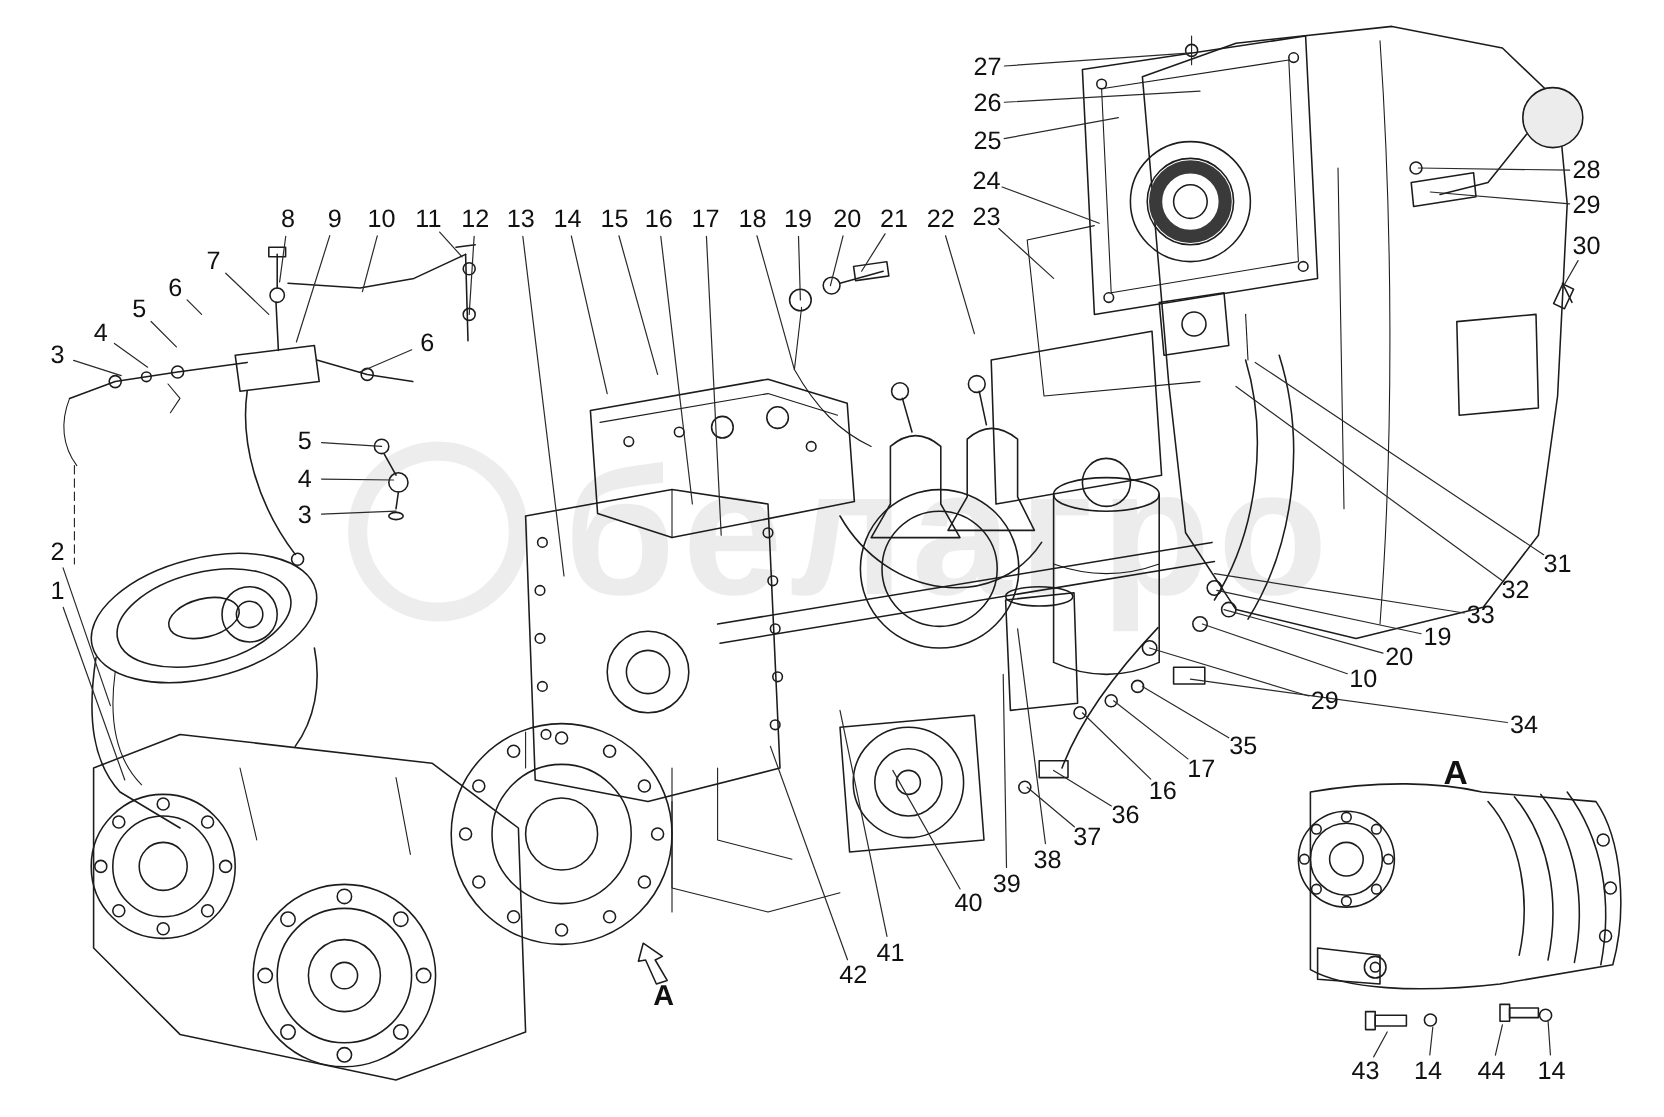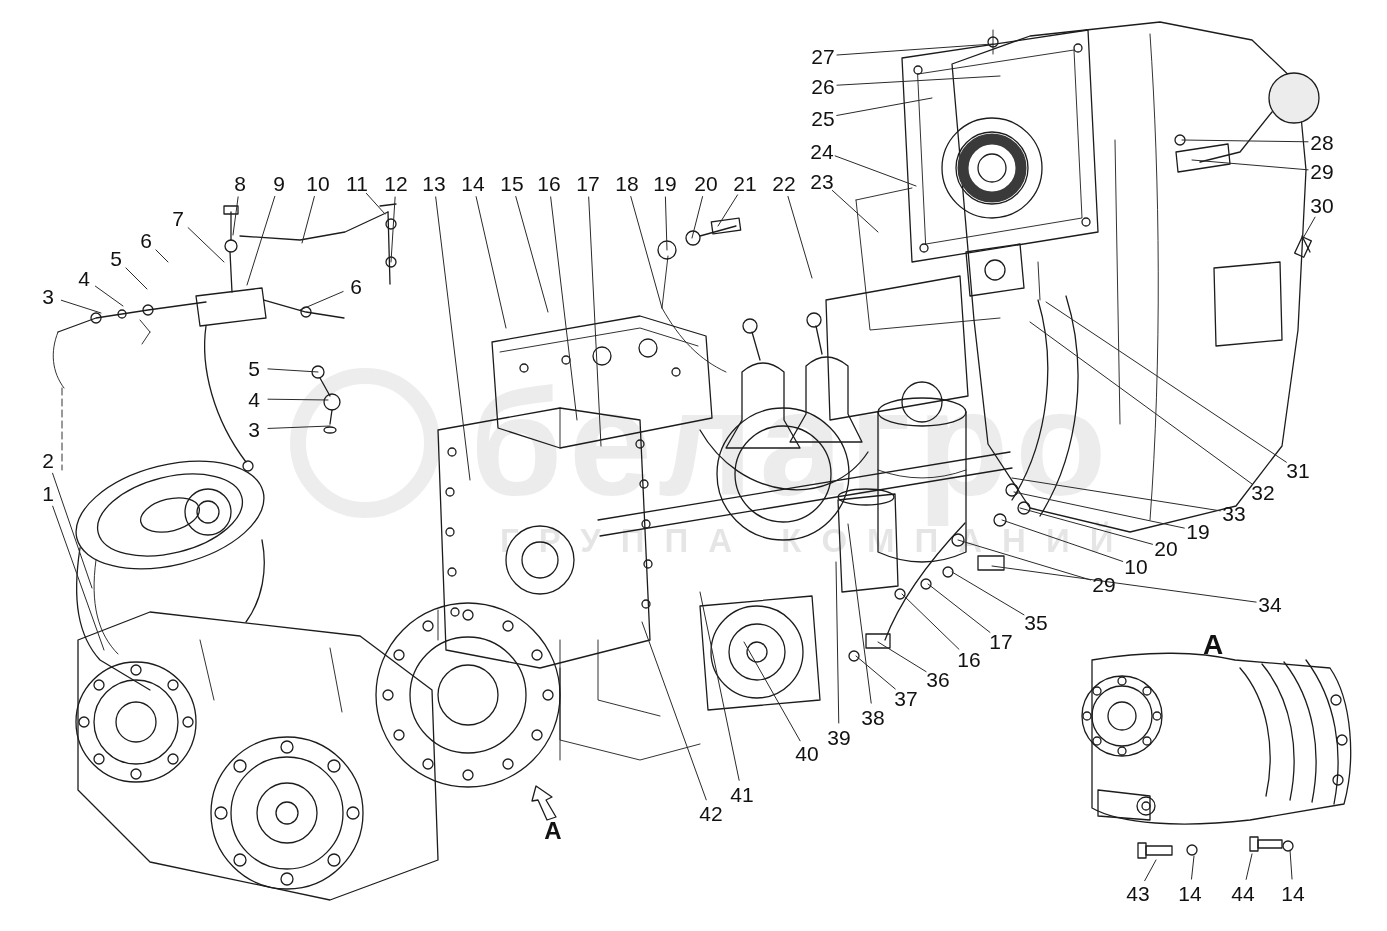--- a/index.html
+++ b/index.html
@@ -30,21 +30,20 @@
 </head>
 <body>
 
 <div class="stage">
 
   <div class="watermark">
     <div class="wm-row">
       <span class="wm-logo"></span>
       <span class="wm-main">белагро</span>
     </div>
-    <div class="wm-sub">ГРУППА КОМПАНИЙ</div>
   </div>
 
   <svg class="art" width="1387" height="931" viewBox="0 0 1387 931">
 
     <g>
       <g transform="rotate(-14 170 515)">
         <ellipse cx="170" cy="515" rx="96" ry="50"></ellipse>
         <ellipse cx="170" cy="515" rx="74" ry="38"></ellipse>
         <ellipse cx="170" cy="515" rx="30" ry="16"></ellipse>
       </g>

